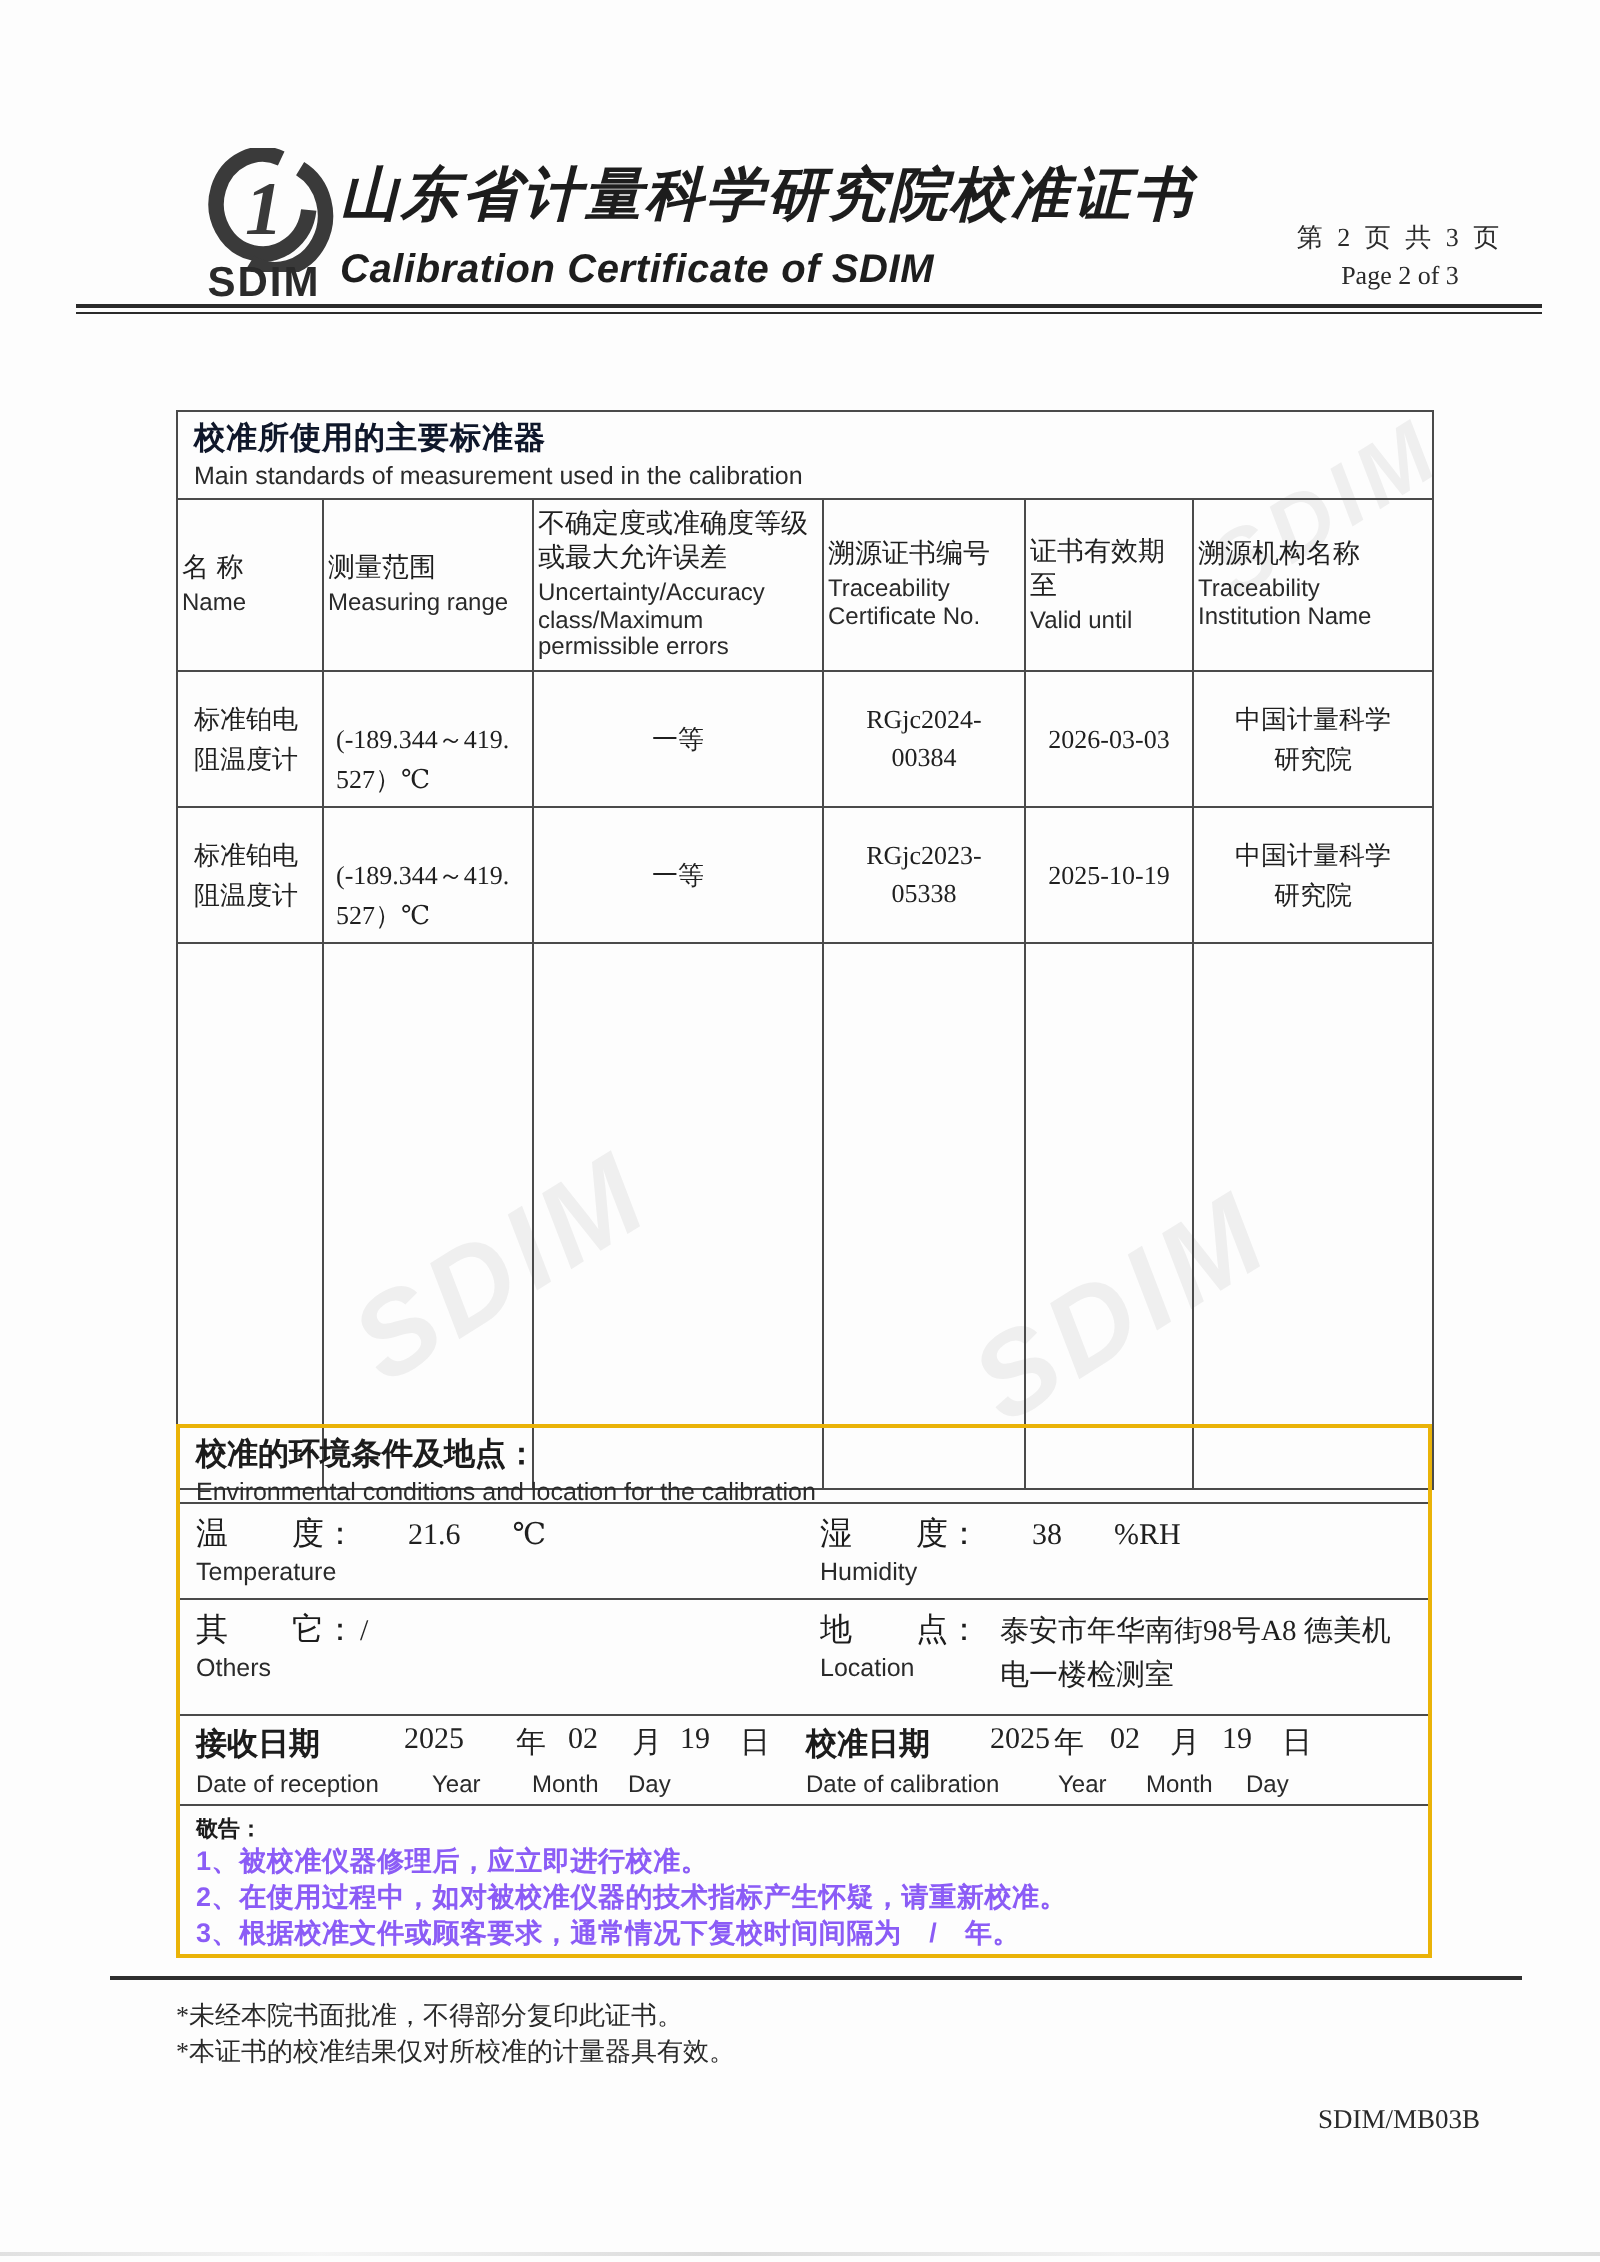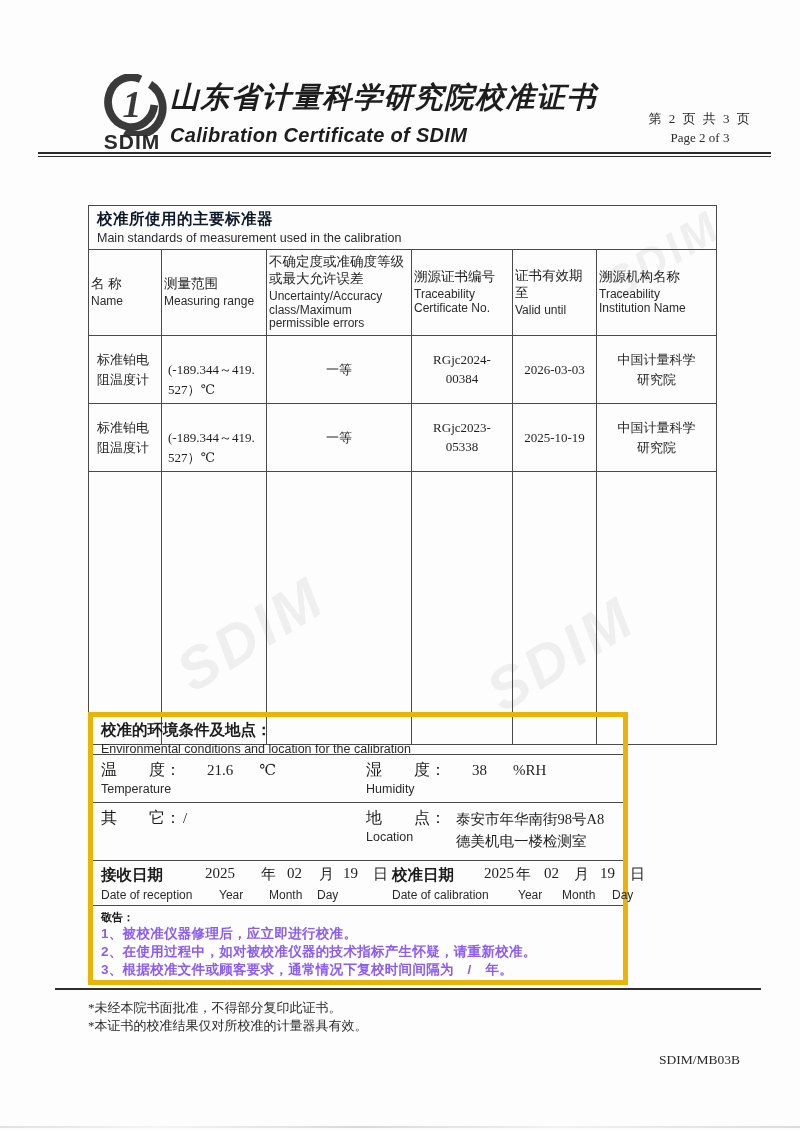--- a/index.html
+++ b/index.html
@@ -42,21 +42,21 @@
   .std-row td { height:55px; text-align:center; padding:4px 4px;
                 font-family:"Liberation Serif","DejaVu Serif",serif; font-size:13px; color:#1f1f1f; }
   .cell-name { text-align:left !important; padding-left:8px !important; }
   .cell-name span { display:inline-block; max-width:56px; line-height:1.5; word-break:break-all; }
   .cell-range span { display:inline-block; max-width:92px; line-height:1.5; word-break:break-all; text-align:left;margin-top:20px; }
   .cell-certno span { display:inline-block; max-width:74px; line-height:1.4; }
   .cell-inst span { display:inline-block; max-width:84px; line-height:1.5; word-break:break-all; }
   .std-empty td { height:273px; }
 
   
-  .env-box { position:absolute; left:88px; top:712px; width:540px; border:5px solid #eab308; }
+  .env-box { position:absolute; left:88px; top:712px; width:628px; border:2px solid #eab308; }
   .env-row { border-bottom:1px solid #4a4a4a; position:relative; }
   .env-row:last-child { border-bottom:none; }
   .env-title { padding:3px 8px 4px 8px; height:38px; }
   .env-title-cn { font-size:15.5px; font-weight:bold; color:#1c1c1c; }
   .env-title-en { font-size:12.5px; color:#2a2a2a; margin-top:1px; }
   .pair-row { display:flex; }
   .pair-half { width:50%; padding:5px 8px 4px 8px; }
   .lab-cn { font-size:16px; color:#1c1c1c; font-family:"Liberation Serif","DejaVu Serif",serif; white-space:pre; }
   .lab-en { font-size:12.5px; color:#2a2a2a; margin-top:1px; }
   .val { font-family:"Liberation Serif","DejaVu Serif",serif; font-size:15px; color:#1f1f1f; }
@@ -224,20 +224,21 @@
         <div class="lab-en">Humidity</div>
       </div>
     </div>
 
     <div class="env-row pair-row row-others">
       <div class="pair-half">
         <div class="temp-line">
           <span class="lab-cn">其　　它：</span>
           <span class="val" style="margin-left:2px">/</span>
         </div>
+        <div class="lab-en">Others</div>
       </div>
       <div class="pair-half">
         <div class="loc-flex">
           <div>
             <div class="lab-cn">地　　点：</div>
             <div class="lab-en">Location</div>
           </div>
           <div class="loc-val">泰安市年华南街98号A8 德美机电一楼检测室</div>
         </div>
       </div>

